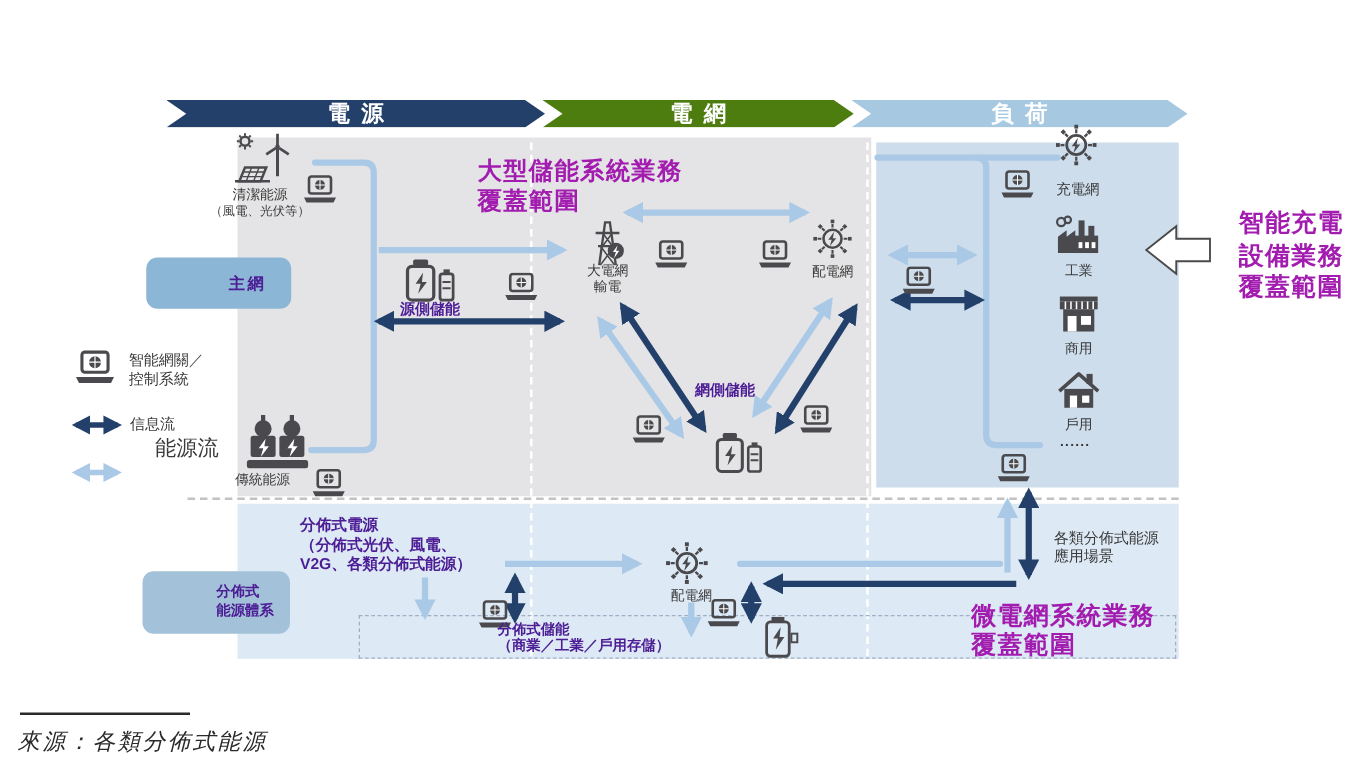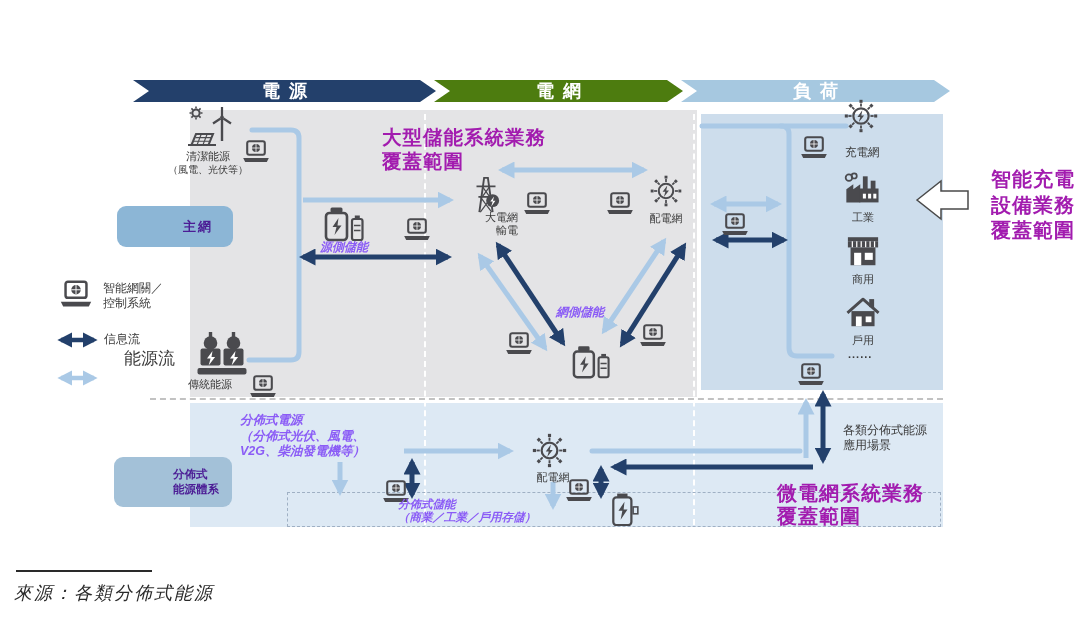--- a/index.html
+++ b/index.html
@@ -13,21 +13,21 @@
         clip-path:polygon(0 0,calc(100% - 16px) 0,100% 50%,calc(100% - 16px) 100%,0 100%,16px 50%);}
   .panel{position:absolute;}
   .p-gray{left:190px;top:110px;width:507px;height:287px;background:#e4e4e6;}
   .p-load{left:701px;top:114px;width:242px;height:276px;background:#cdddec;}
   .p-dist{left:190px;top:403px;width:753px;height:124px;background:#dde9f4;}
   .vdash{position:absolute;width:0;border-left:2px dashed #ffffff;}
   .hdash{position:absolute;height:0;border-top:2px dashed #c2c2c2;}
   .dashrect{position:absolute;border:1.5px dashed #9fb0c4;}
   .lbl{position:absolute;font-size:11px;line-height:13px;color:#3a3a3a;white-space:nowrap;}
   .lbl.c{text-align:center;white-space:normal;}
-  .bold-navy{font-weight:bold;color:#8b5cf6;font-style:italic;}
+  .bold-navy{font-weight:bold;color:#4c1d95;}
   .bigtitle{position:absolute;font-family:"Liberation Serif","DejaVu Serif",serif;
             font-weight:bold;color:#a21caf;font-size:19.5px;line-height:24px;letter-spacing:1px;white-space:nowrap;}
   .sidebox{position:absolute;border-radius:9px;color:#4c1d95;font-weight:bold;
            display:flex;align-items:center;justify-content:center;padding-left:46px;}
   .srcline{position:absolute;left:16px;top:570px;width:136px;border-top:2px solid #2a2a2a;}
   .srctext{position:absolute;left:14px;top:581px;font-family:"Liberation Serif","DejaVu Serif",serif;
            font-style:italic;font-size:18px;letter-spacing:2px;color:#2a2a2a;}
   svg.ic{position:absolute;overflow:visible;}
   .overlay{position:absolute;left:0;top:0;}
 </style>
@@ -293,21 +293,21 @@
   </div>
   <div class="lbl" style="left:104px;top:333px;font-size:12px;">信息流</div>
   <div class="lbl" style="left:104px;top:352px;font-size:17px;padding-left:20px;">能源流</div>
 
   <div class="lbl c" style="left:173px;top:150px;width:70px;">清潔能源</div>
   <div class="lbl c" style="left:158px;top:163px;width:100px;font-size:10px;">（風電、光伏等）</div>
   <div class="bigtitle" style="left:382px;top:126px;">
     <span>大型儲能系統業務</span><br>
     <span>覆蓋範圍</span>
   </div>
-  <div class="lbl c" style="left:454px;top:211px;width:64px;line-height:12.5px;text-align:right;">
+  <div class="lbl c" style="left:454px;top:211px;width:64px;line-height:12.5px;">
     <span>大電網</span><br>
     <span>輸電</span>
   </div>
   <div class="lbl c" style="left:634px;top:212px;width:64px;">配電網</div>
   <div class="lbl bold-navy" style="left:320px;top:241px;font-size:12px;">源側儲能</div>
   <div class="lbl bold-navy" style="left:556px;top:306px;font-size:12px;">網側儲能</div>
   <div class="lbl c" style="left:175px;top:378px;width:70px;">傳統能源</div>
 
   <div class="lbl" style="left:845px;top:146px;font-size:11.5px;">充電網</div>
   <div class="lbl c" style="left:834px;top:211px;width:58px;">工業</div>
@@ -316,21 +316,21 @@
   <div class="lbl" style="left:848px;top:348px;font-weight:bold;letter-spacing:1px;">......</div>
   <div class="bigtitle" style="left:971px;top:167px;font-size:20px;line-height:25.5px;margin-left:20px;">
     <span>智能充電</span><br>
     <span>設備業務</span><br>
     <span>覆蓋範圍</span>
   </div>
 
   <div class="lbl bold-navy" style="left:240px;top:413px;font-size:12.5px;line-height:15.5px;">
     <span>分佈式電源</span><br>
     <span>（分佈式光伏、風電、</span><br>
-    <span>V2G、柴油發電機等）</span>
+    <span>V2G、各類分佈式能源）</span>
   </div>
   <div class="lbl c" style="left:521px;top:471px;width:64px;">配電網</div>
   <div class="lbl bold-navy" style="left:398px;top:498px;font-size:11.5px;line-height:13px;">
     <span>分佈式儲能</span><br>
     <span>（商業／工業／戶用存儲）</span>
   </div>
   <div class="lbl" style="left:843px;top:423px;font-size:12px;line-height:15px;">
     <span>各類分佈式能源</span><br>
     <span>應用場景</span>
   </div>

